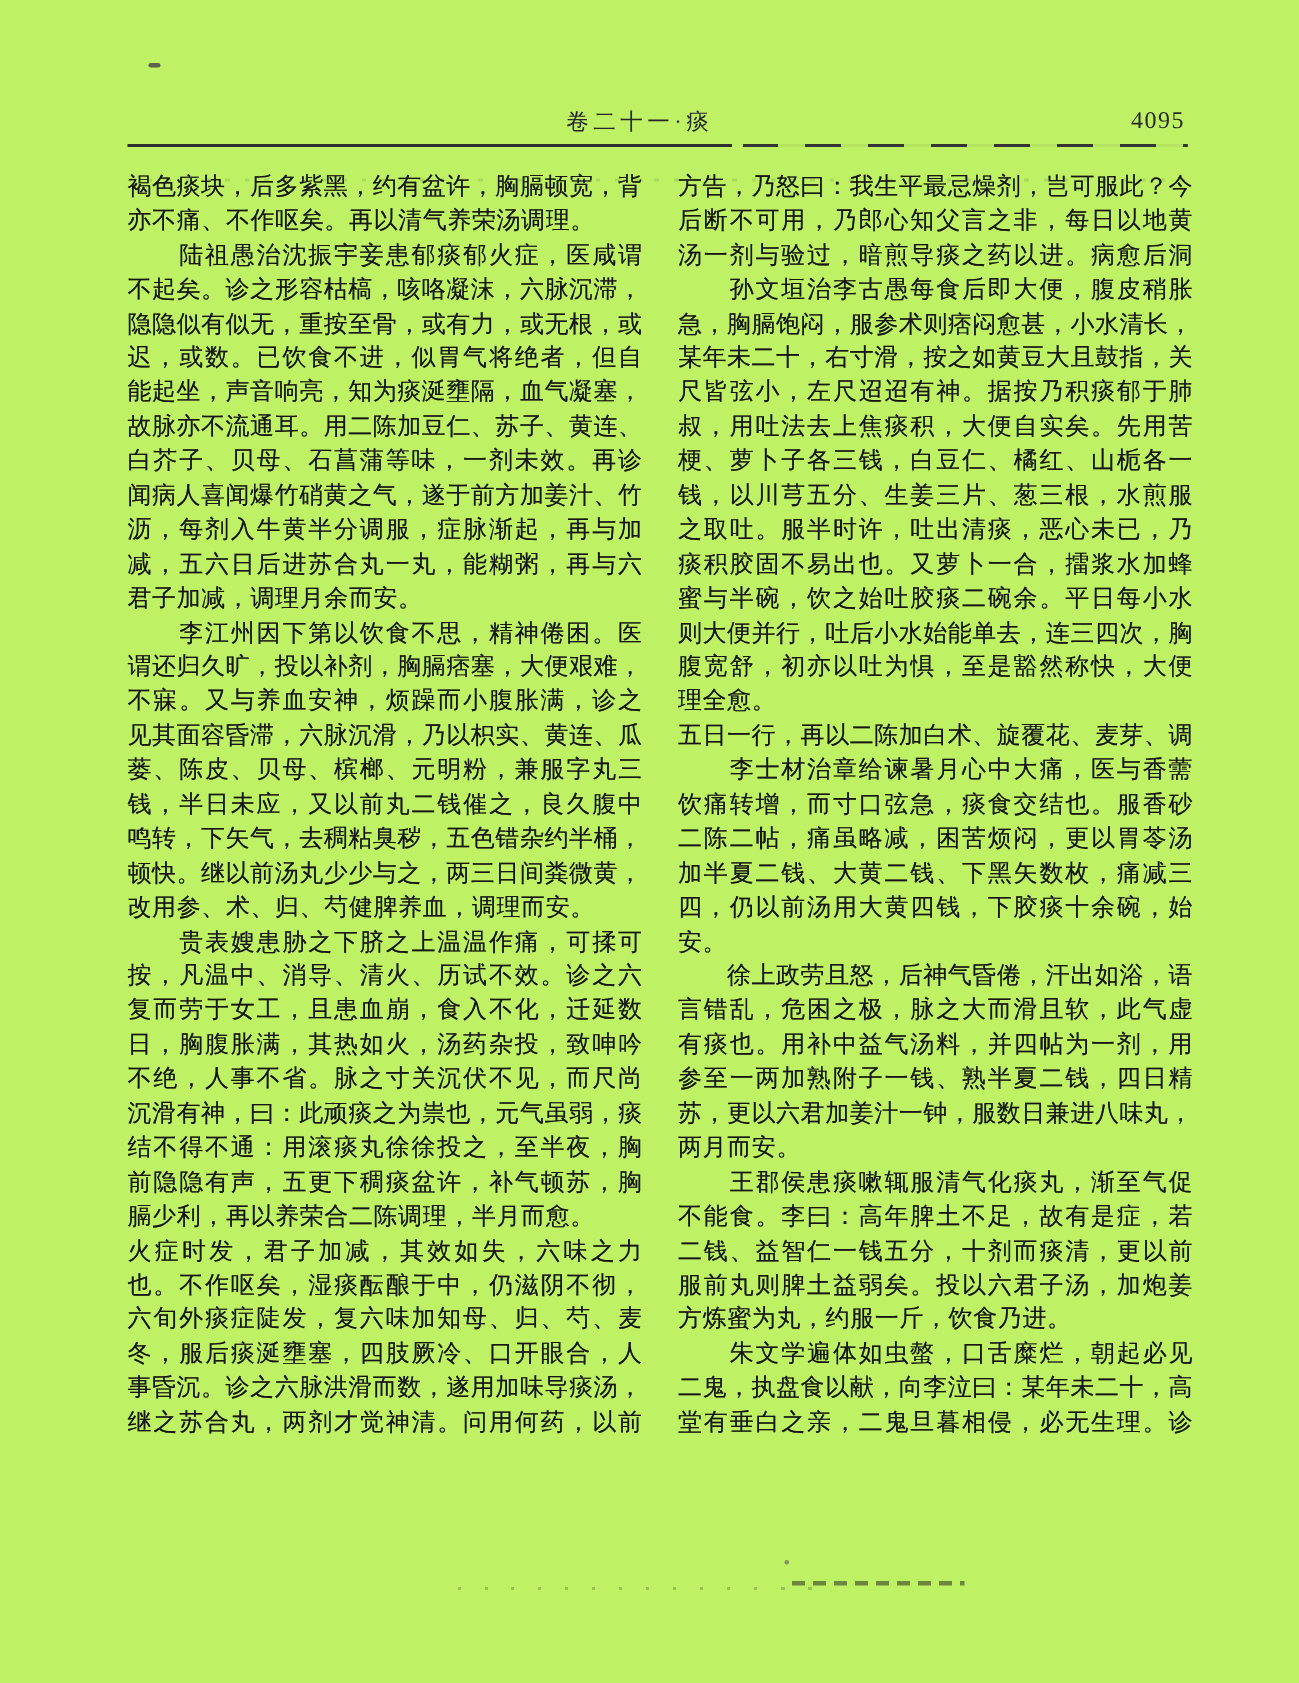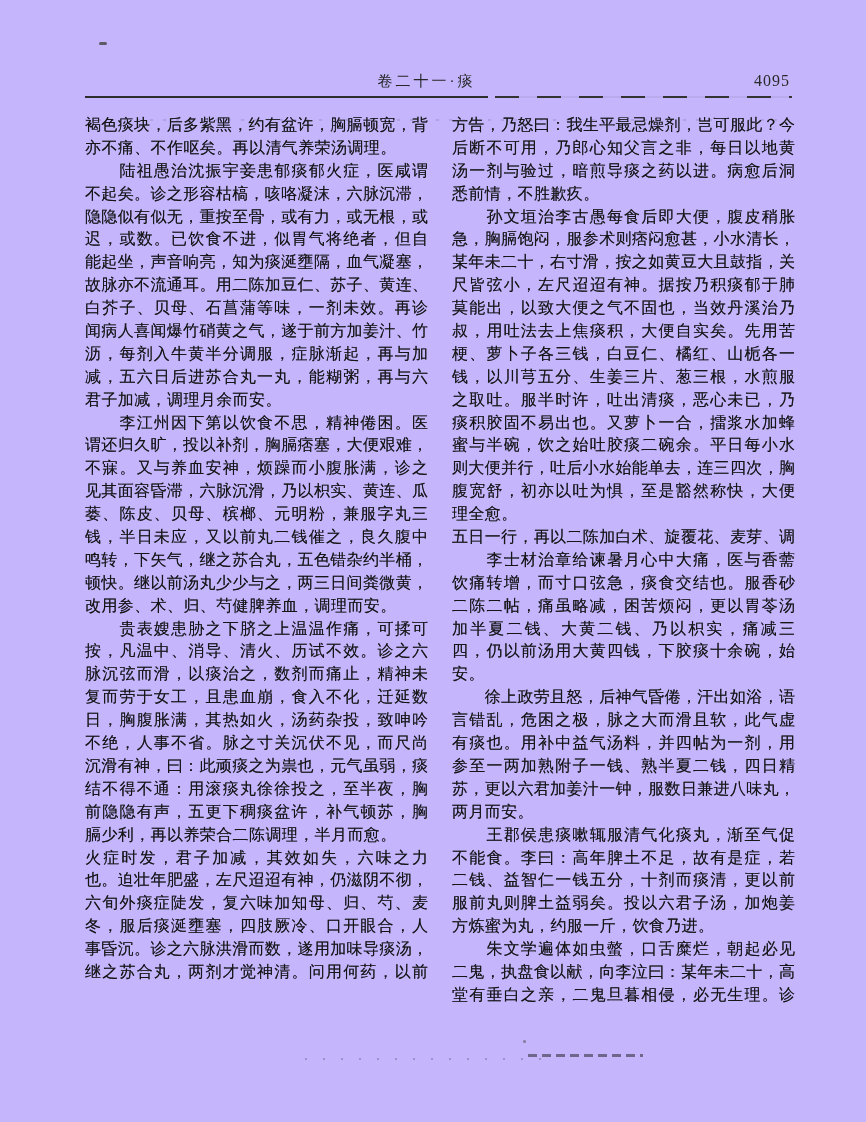--- a/index.html
+++ b/index.html
@@ -1,20 +1,20 @@
 <!DOCTYPE html>
 <html><head>
 <meta charset="utf-8">
 <style>
   html, body { margin: 0; padding: 0; background: #e8e8e8; }
   .page {
     position: relative;
     width: 866px; height: 1122px;
     margin: 0 auto;
-    background: #c4b5fd;
+    background: #bef264;
     overflow: hidden;
     font-family: "Liberation Serif", "DejaVu Serif", serif;
     color: #1b1b1b;
   }
   
   .header { position: absolute; left: 85px; top: 72px; width: 707px; height: 20px; }
   .chapter {
     position: absolute; left: 0; right: 0; text-align: center;
     font-size: 15px; letter-spacing: 3px; color: #262626;
     transform: translateX(-12px);
@@ -103,64 +103,61 @@
         <div class="line full">闻病人喜闻爆竹硝黄之气，遂于前方加姜汁、竹</div>
         <div class="line full">沥，每剂入牛黄半分调服，症脉渐起，再与加</div>
         <div class="line full">减，五六日后进苏合丸一丸，能糊粥，再与六</div>
         <div class="line">君子加减，调理月余而安。</div>
         <div class="line full">　　李江州因下第以饮食不思，精神倦困。医</div>
         <div class="line full">谓还归久旷，投以补剂，胸膈痞塞，大便艰难，</div>
         <div class="line full">不寐。又与养血安神，烦躁而小腹胀满，诊之</div>
         <div class="line full">见其面容昏滞，六脉沉滑，乃以枳实、黄连、瓜</div>
         <div class="line full">蒌、陈皮、贝母、槟榔、元明粉，兼服字丸三</div>
         <div class="line full">钱，半日未应，又以前丸二钱催之，良久腹中</div>
-        <div class="line full">鸣转，下矢气，继之苏合丸，五色错杂约半桶，</div>
+        <div class="line full">鸣转，下矢气，去稠粘臭秽，五色错杂约半桶，</div>
         <div class="line full">顿快。继以前汤丸少少与之，两三日间粪微黄，</div>
         <div class="line">改用参、术、归、芍健脾养血，调理而安。</div>
         <div class="line full">　　贵表嫂患胁之下脐之上温温作痛，可揉可</div>
         <div class="line full">按，凡温中、消导、清火、历试不效。诊之六</div>
-        <div class="line full">脉沉弦而滑，以痰治之，数剂而痛止，精神未</div>
         <div class="line full">复而劳于女工，且患血崩，食入不化，迁延数</div>
         <div class="line full">日，胸腹胀满，其热如火，汤药杂投，致呻吟</div>
         <div class="line full">不绝，人事不省。脉之寸关沉伏不见，而尺尚</div>
         <div class="line full">沉滑有神，曰：此顽痰之为祟也，元气虽弱，痰</div>
         <div class="line full">结不得不通：用滚痰丸徐徐投之，至半夜，胸</div>
         <div class="line full">前隐隐有声，五更下稠痰盆许，补气顿苏，胸</div>
         <div class="line">膈少利，再以养荣合二陈调理，半月而愈。</div>
         <div class="line full">火症时发，君子加减，其效如失，六味之力</div>
-        <div class="line full">也。迫壮年肥盛，左尺迢迢有神，仍滋阴不彻，</div>
+        <div class="line full">也。不作呕矣，湿痰酝酿于中，仍滋阴不彻，</div>
         <div class="line full">六旬外痰症陡发，复六味加知母、归、芍、麦</div>
         <div class="line full">冬，服后痰涎壅塞，四肢厥冷、口开眼合，人</div>
         <div class="line full">事昏沉。诊之六脉洪滑而数，遂用加味导痰汤，</div>
         <div class="line full">继之苏合丸，两剂才觉神清。问用何药，以前</div>
       </div>
     <div class="col" id="col-right">
         <div class="line full">方告，乃怒曰：我生平最忌燥剂，岂可服此？今</div>
         <div class="line full">后断不可用，乃郎心知父言之非，每日以地黄</div>
         <div class="line full">汤一剂与验过，暗煎导痰之药以进。病愈后洞</div>
-        <div class="line">悉前情，不胜歉疚。</div>
         <div class="line full">　　孙文垣治李古愚每食后即大便，腹皮稍胀</div>
         <div class="line full">急，胸膈饱闷，服参术则痞闷愈甚，小水清长，</div>
         <div class="line full">某年未二十，右寸滑，按之如黄豆大且鼓指，关</div>
         <div class="line full">尺皆弦小，左尺迢迢有神。据按乃积痰郁于肺</div>
-        <div class="line full">莫能出，以致大便之气不固也，当效丹溪治乃</div>
         <div class="line full">叔，用吐法去上焦痰积，大便自实矣。先用苦</div>
         <div class="line full">梗、萝卜子各三钱，白豆仁、橘红、山栀各一</div>
         <div class="line full">钱，以川芎五分、生姜三片、葱三根，水煎服</div>
         <div class="line full">之取吐。服半时许，吐出清痰，恶心未已，乃</div>
         <div class="line full">痰积胶固不易出也。又萝卜一合，擂浆水加蜂</div>
         <div class="line full">蜜与半碗，饮之始吐胶痰二碗余。平日每小水</div>
         <div class="line full">则大便并行，吐后小水始能单去，连三四次，胸</div>
         <div class="line full">腹宽舒，初亦以吐为惧，至是豁然称快，大便</div>
         <div class="line">理全愈。</div>
         <div class="line full">五日一行，再以二陈加白术、旋覆花、麦芽、调</div>
         <div class="line full">　　李士材治章给谏暑月心中大痛，医与香薷</div>
         <div class="line full">饮痛转增，而寸口弦急，痰食交结也。服香砂</div>
         <div class="line full">二陈二帖，痛虽略减，困苦烦闷，更以胃苓汤</div>
-        <div class="line full">加半夏二钱、大黄二钱、乃以枳实，痛减三</div>
+        <div class="line full">加半夏二钱、大黄二钱、下黑矢数枚，痛减三</div>
         <div class="line full">四，仍以前汤用大黄四钱，下胶痰十余碗，始</div>
         <div class="line">安。</div>
         <div class="line full">　　徐上政劳且怒，后神气昏倦，汗出如浴，语</div>
         <div class="line full">言错乱，危困之极，脉之大而滑且软，此气虚</div>
         <div class="line full">有痰也。用补中益气汤料，并四帖为一剂，用</div>
         <div class="line full">参至一两加熟附子一钱、熟半夏二钱，四日精</div>
         <div class="line full">苏，更以六君加姜汁一钟，服数日兼进八味丸，</div>
         <div class="line">两月而安。</div>
         <div class="line full">　　王郡侯患痰嗽辄服清气化痰丸，渐至气促</div>
         <div class="line full">不能食。李曰：高年脾土不足，故有是症，若</div>

